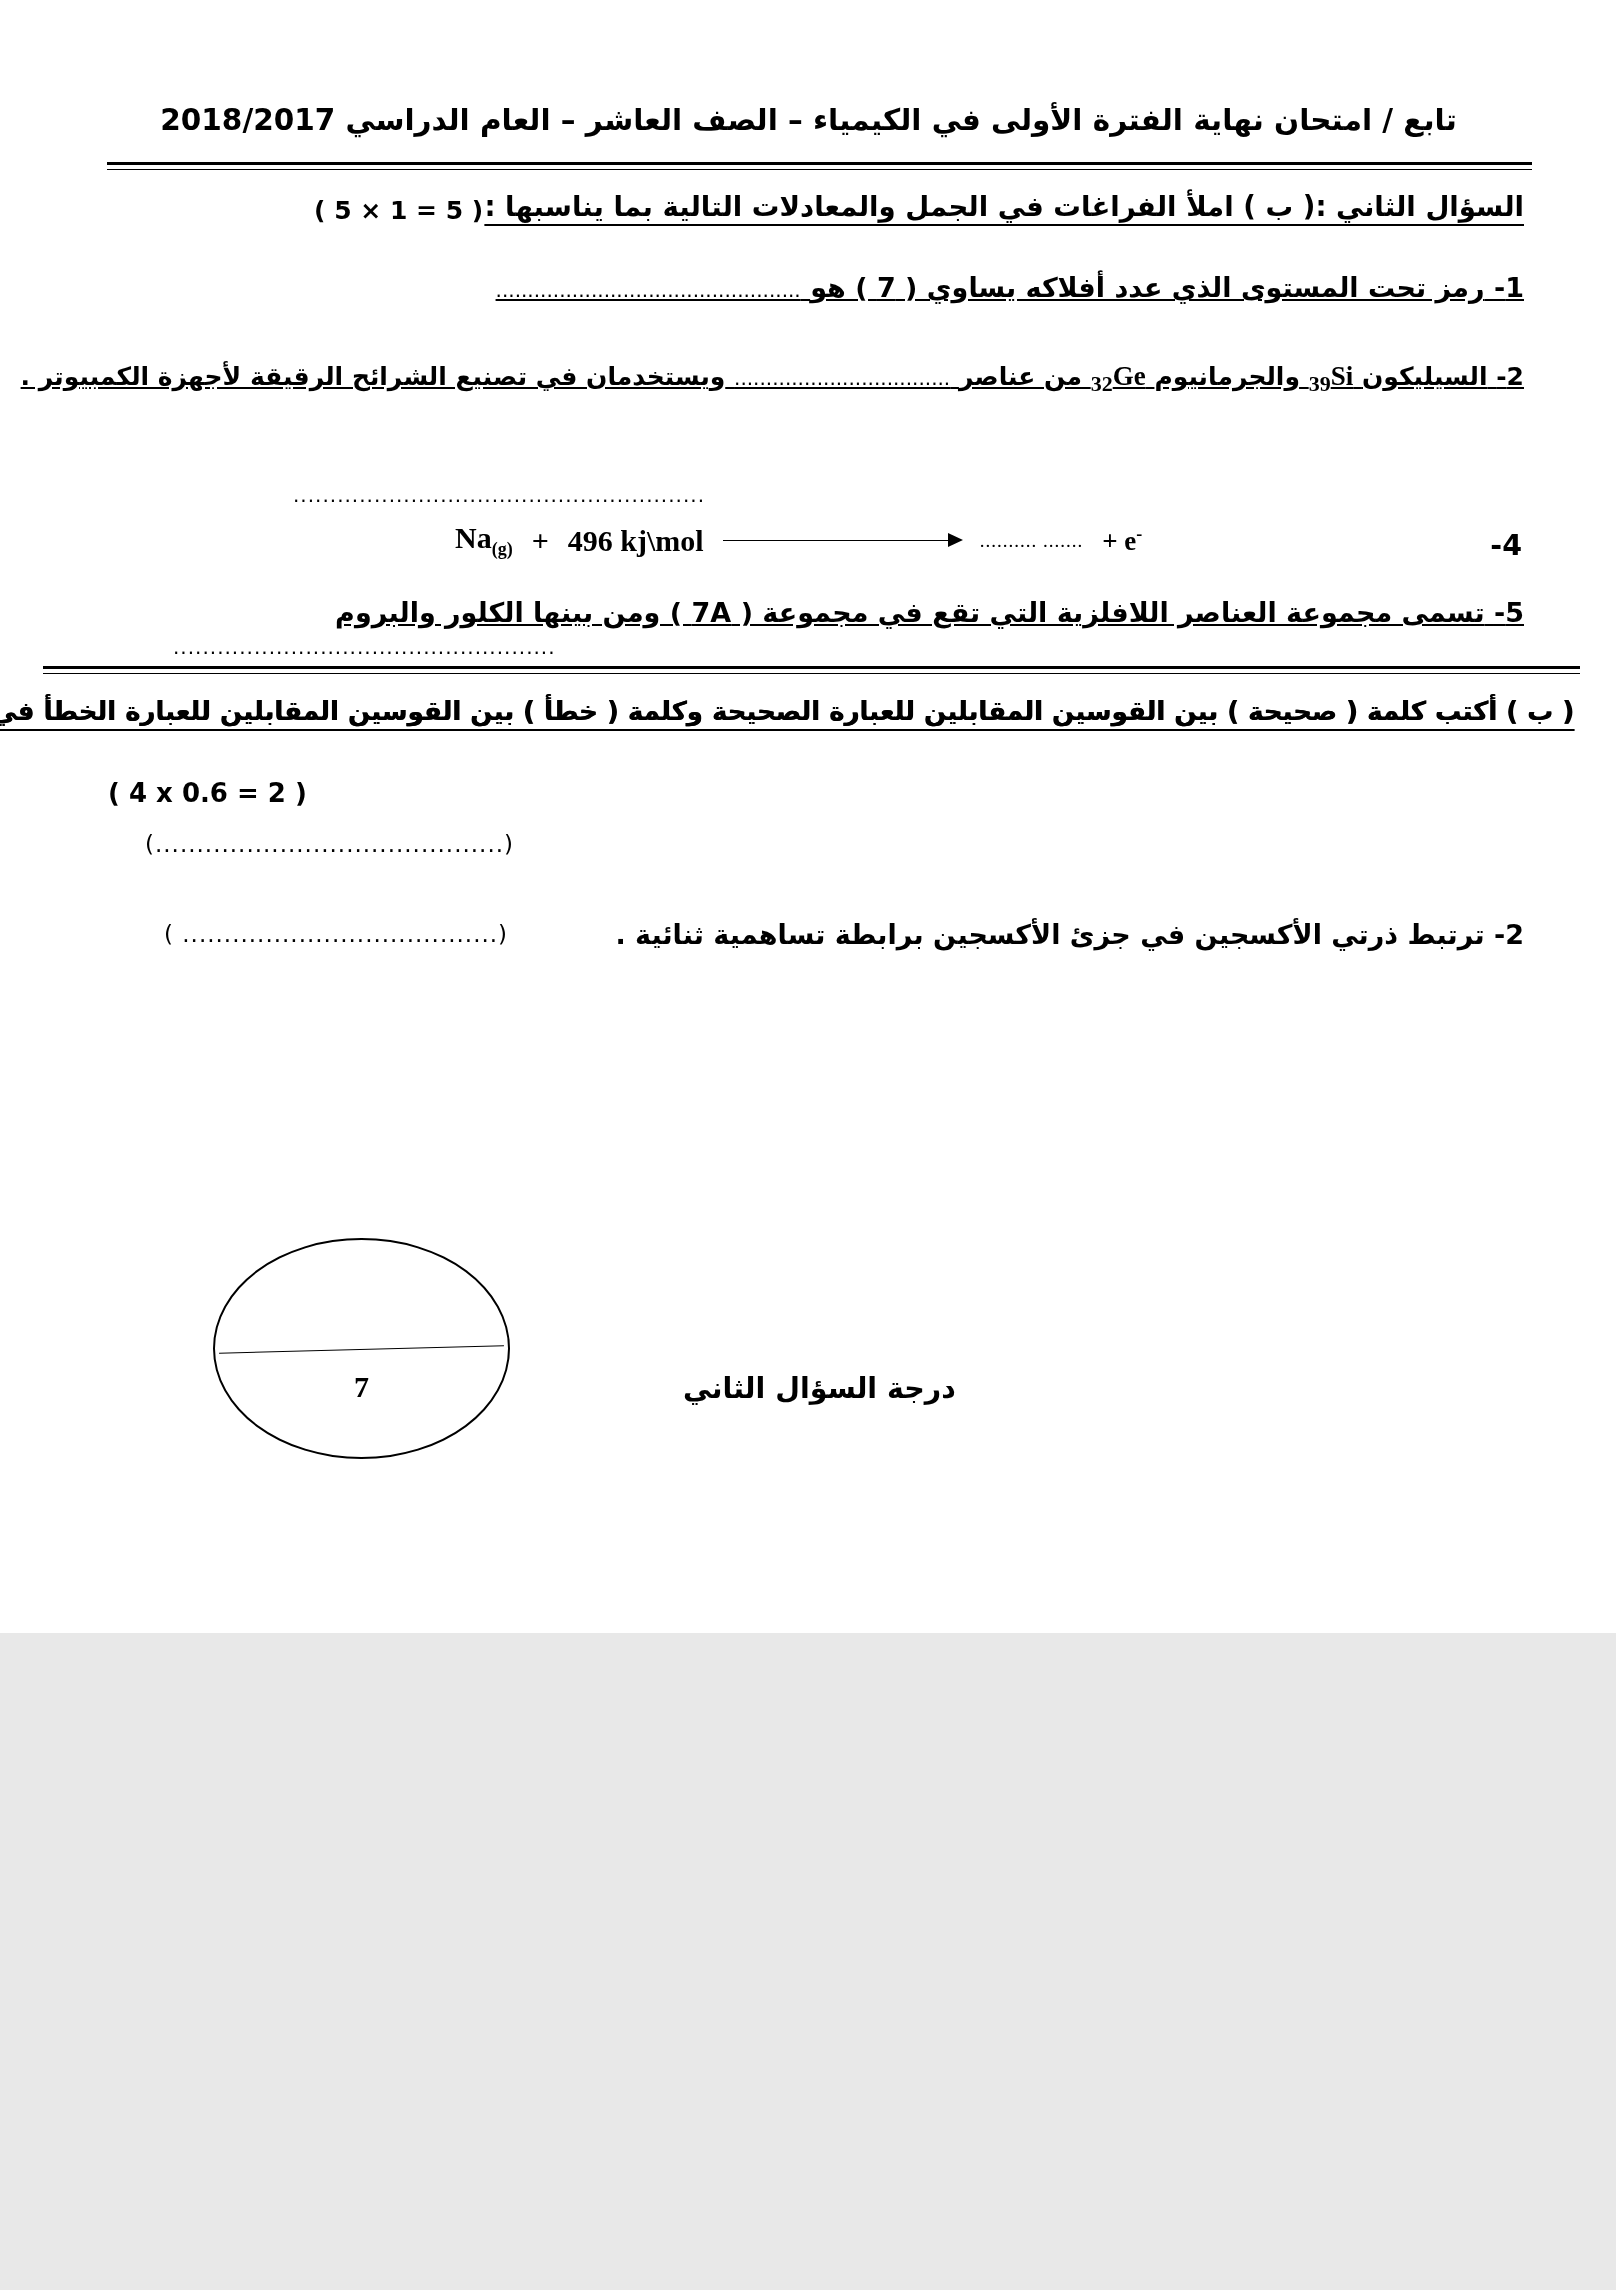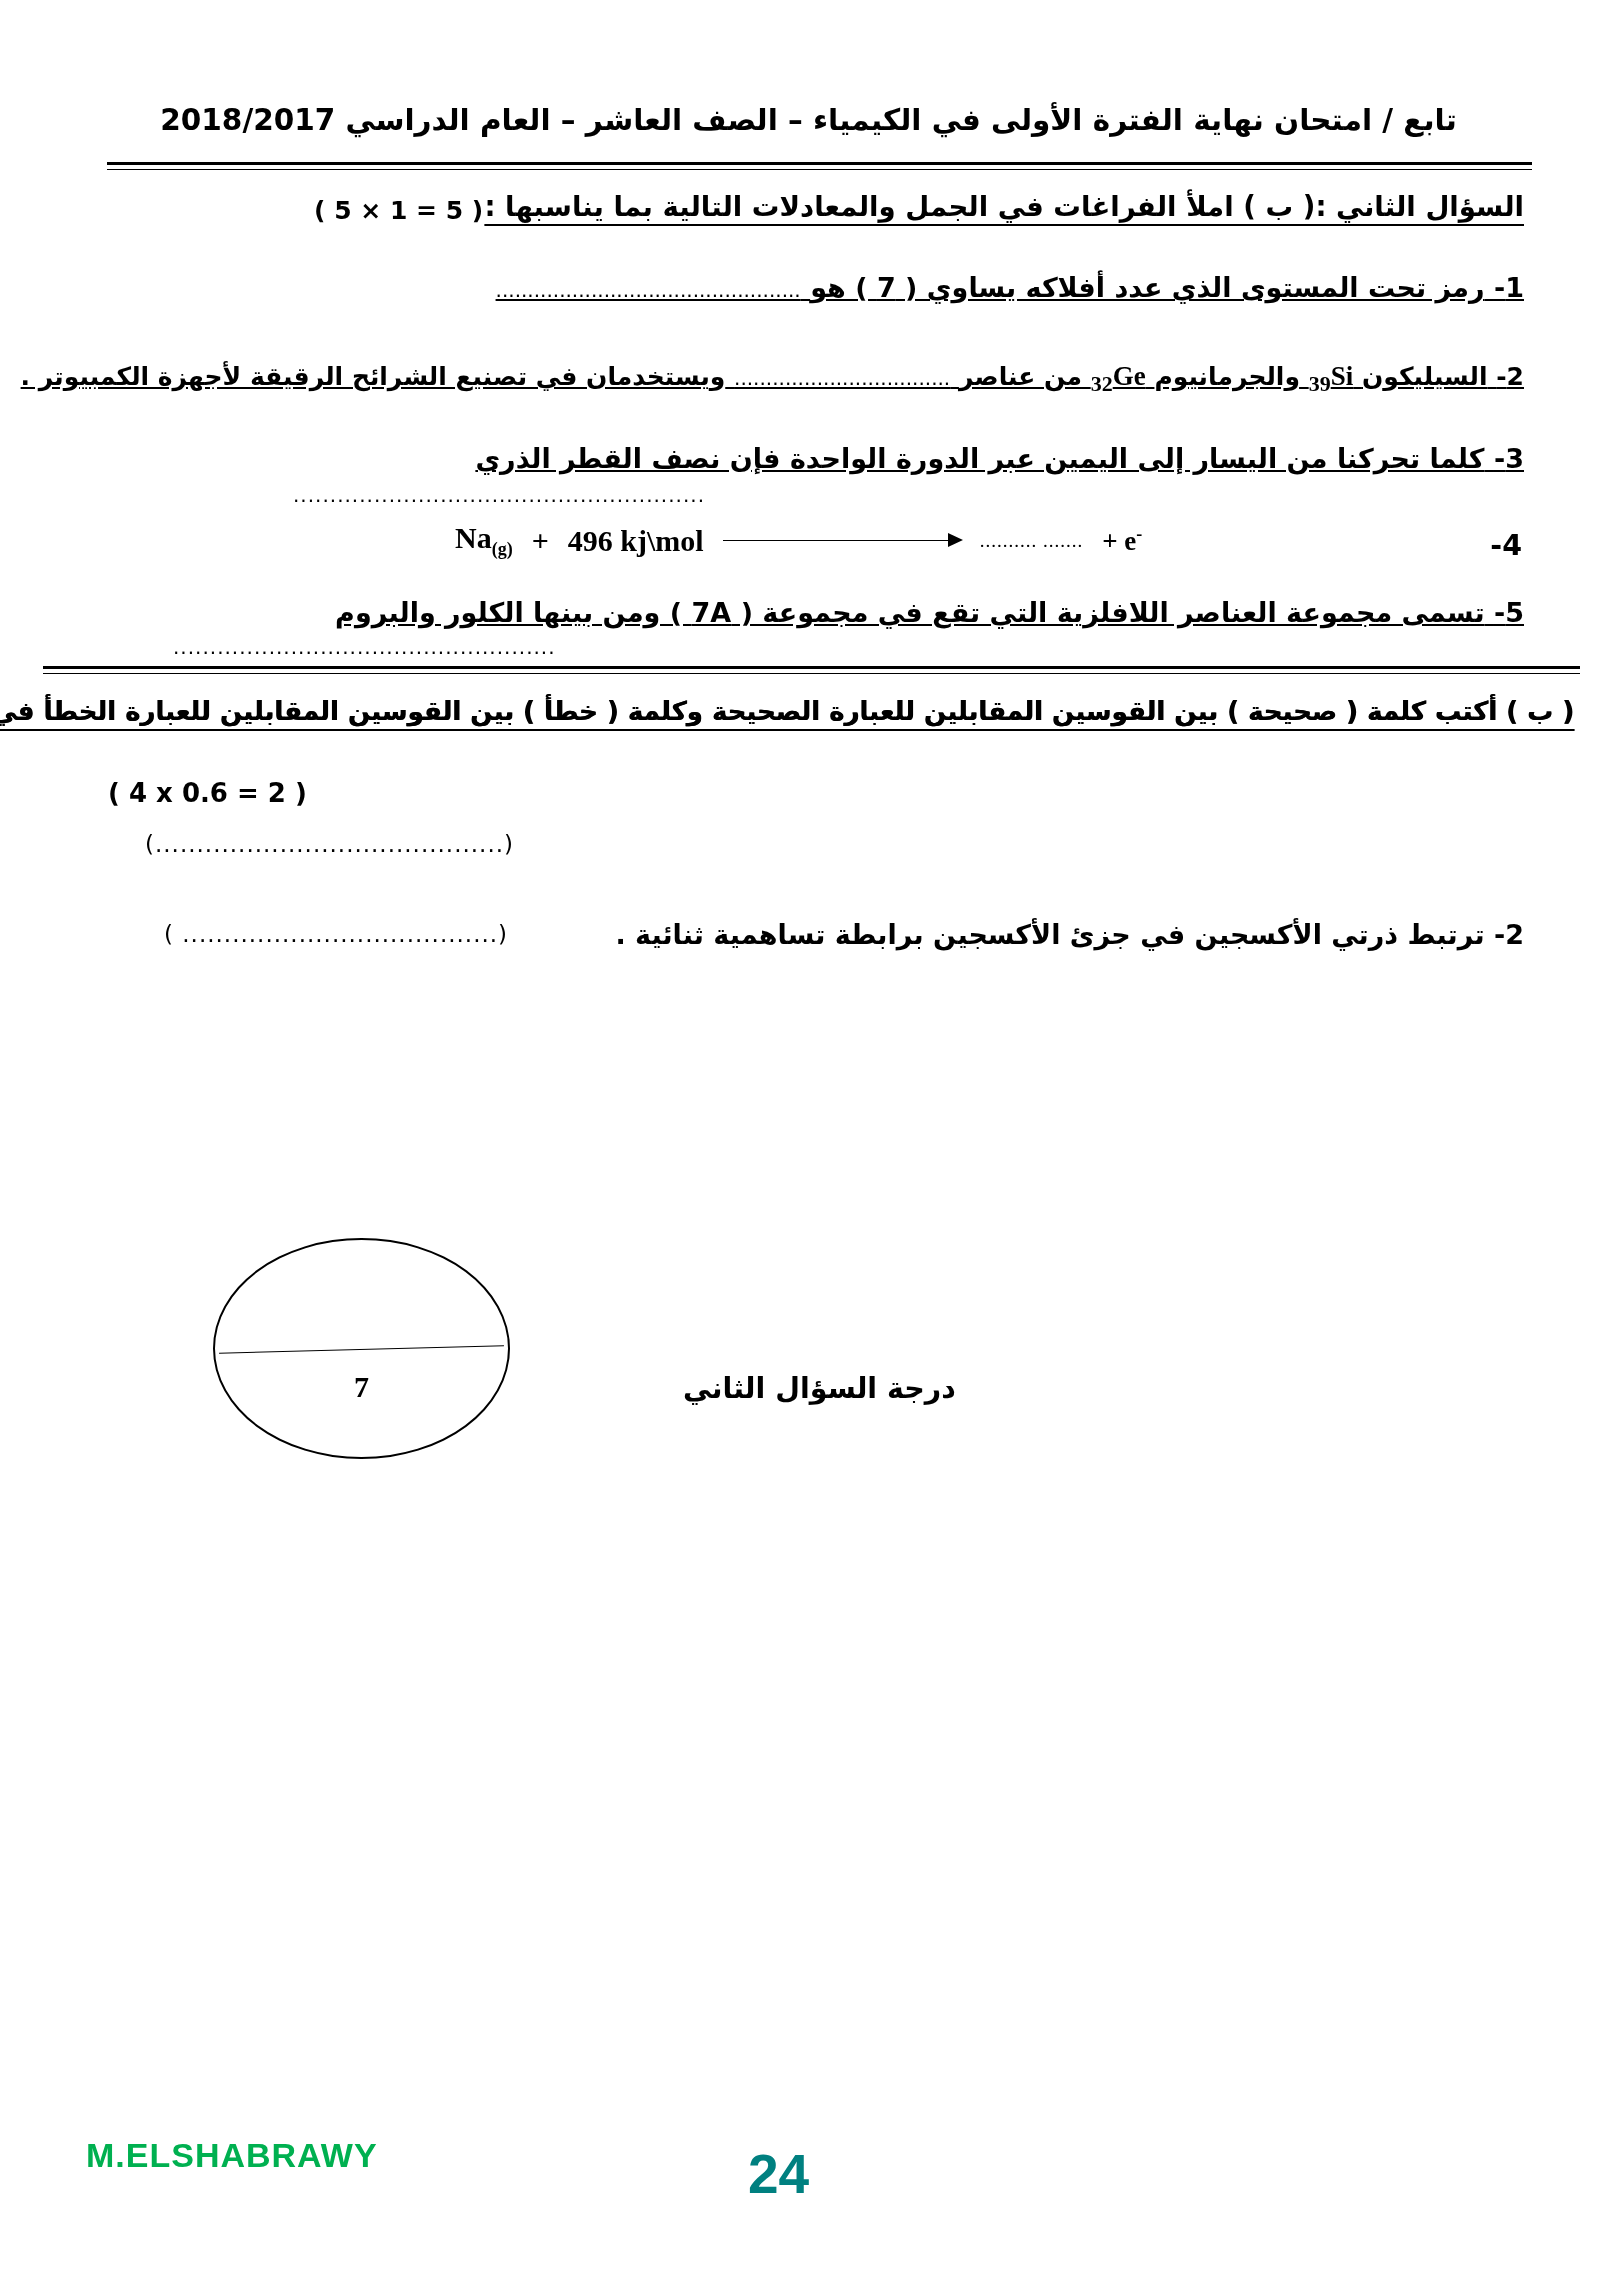--- a/index.html
+++ b/index.html
@@ -1,18 +1,18 @@
 <!DOCTYPE html>
 <html lang="ar" style="font-size:15px"><head>
 <meta charset="utf-8">
 <style>
   * { margin:0; padding:0; box-sizing:border-box; }
   body { background:#e8e8e8; font-family:"DejaVu Sans", sans-serif; }
   .page {
-    position:relative; width:1617px; height:2290px; background:#ffffff;
+    position:relative; width:1617px; height:1633px; background:#ffffff;
     margin:0 auto; overflow:hidden; color:#000;
   }
   .rtl { direction:rtl; unicode-bidi:embed; }
   .abs { position:absolute; }
 
   .header-title {
     top:103px; left:0; width:100%; text-align:center;
     font-size:29.5px; font-weight:bold;
   }
   .rule-double {
@@ -114,24 +114,20 @@
     <span>2-</span>
     <span>السيليكون</span>
     <span class="chem"><sub>39</sub><span>Si</span></span>
     <span>والجرمانيوم</span>
     <span class="chem"><sub>32</sub><span>Ge</span></span>
     <span>من عناصر</span>
     <span class="dots">..................................</span>
     <span>ويستخدمان في تصنيع الشرائح الرقيقة لأجهزة الكمبيوتر .</span>
   </div>
 
-  <div class="abs rtl fill-item fill-item-3">
-    <span>3-</span>
-    <span>كلما تحركنا من اليسار إلى اليمين عبر الدورة الواحدة فإن نصف القطر الذري</span>
-  </div>
   <div class="abs dots dots-line-3">........................................................</div>
 
   <div class="abs equation">
     <span><span>Na</span><sub>(g)</sub></span>
     <span>+</span>
     <span>496 kj\mol</span>
     <span class="eq-arrow"></span>
     <span class="eq-blank">.......... .......</span>
     <span class="eq-plus-e"><span>+  e</span><sup>-</sup></span>
   </div>

